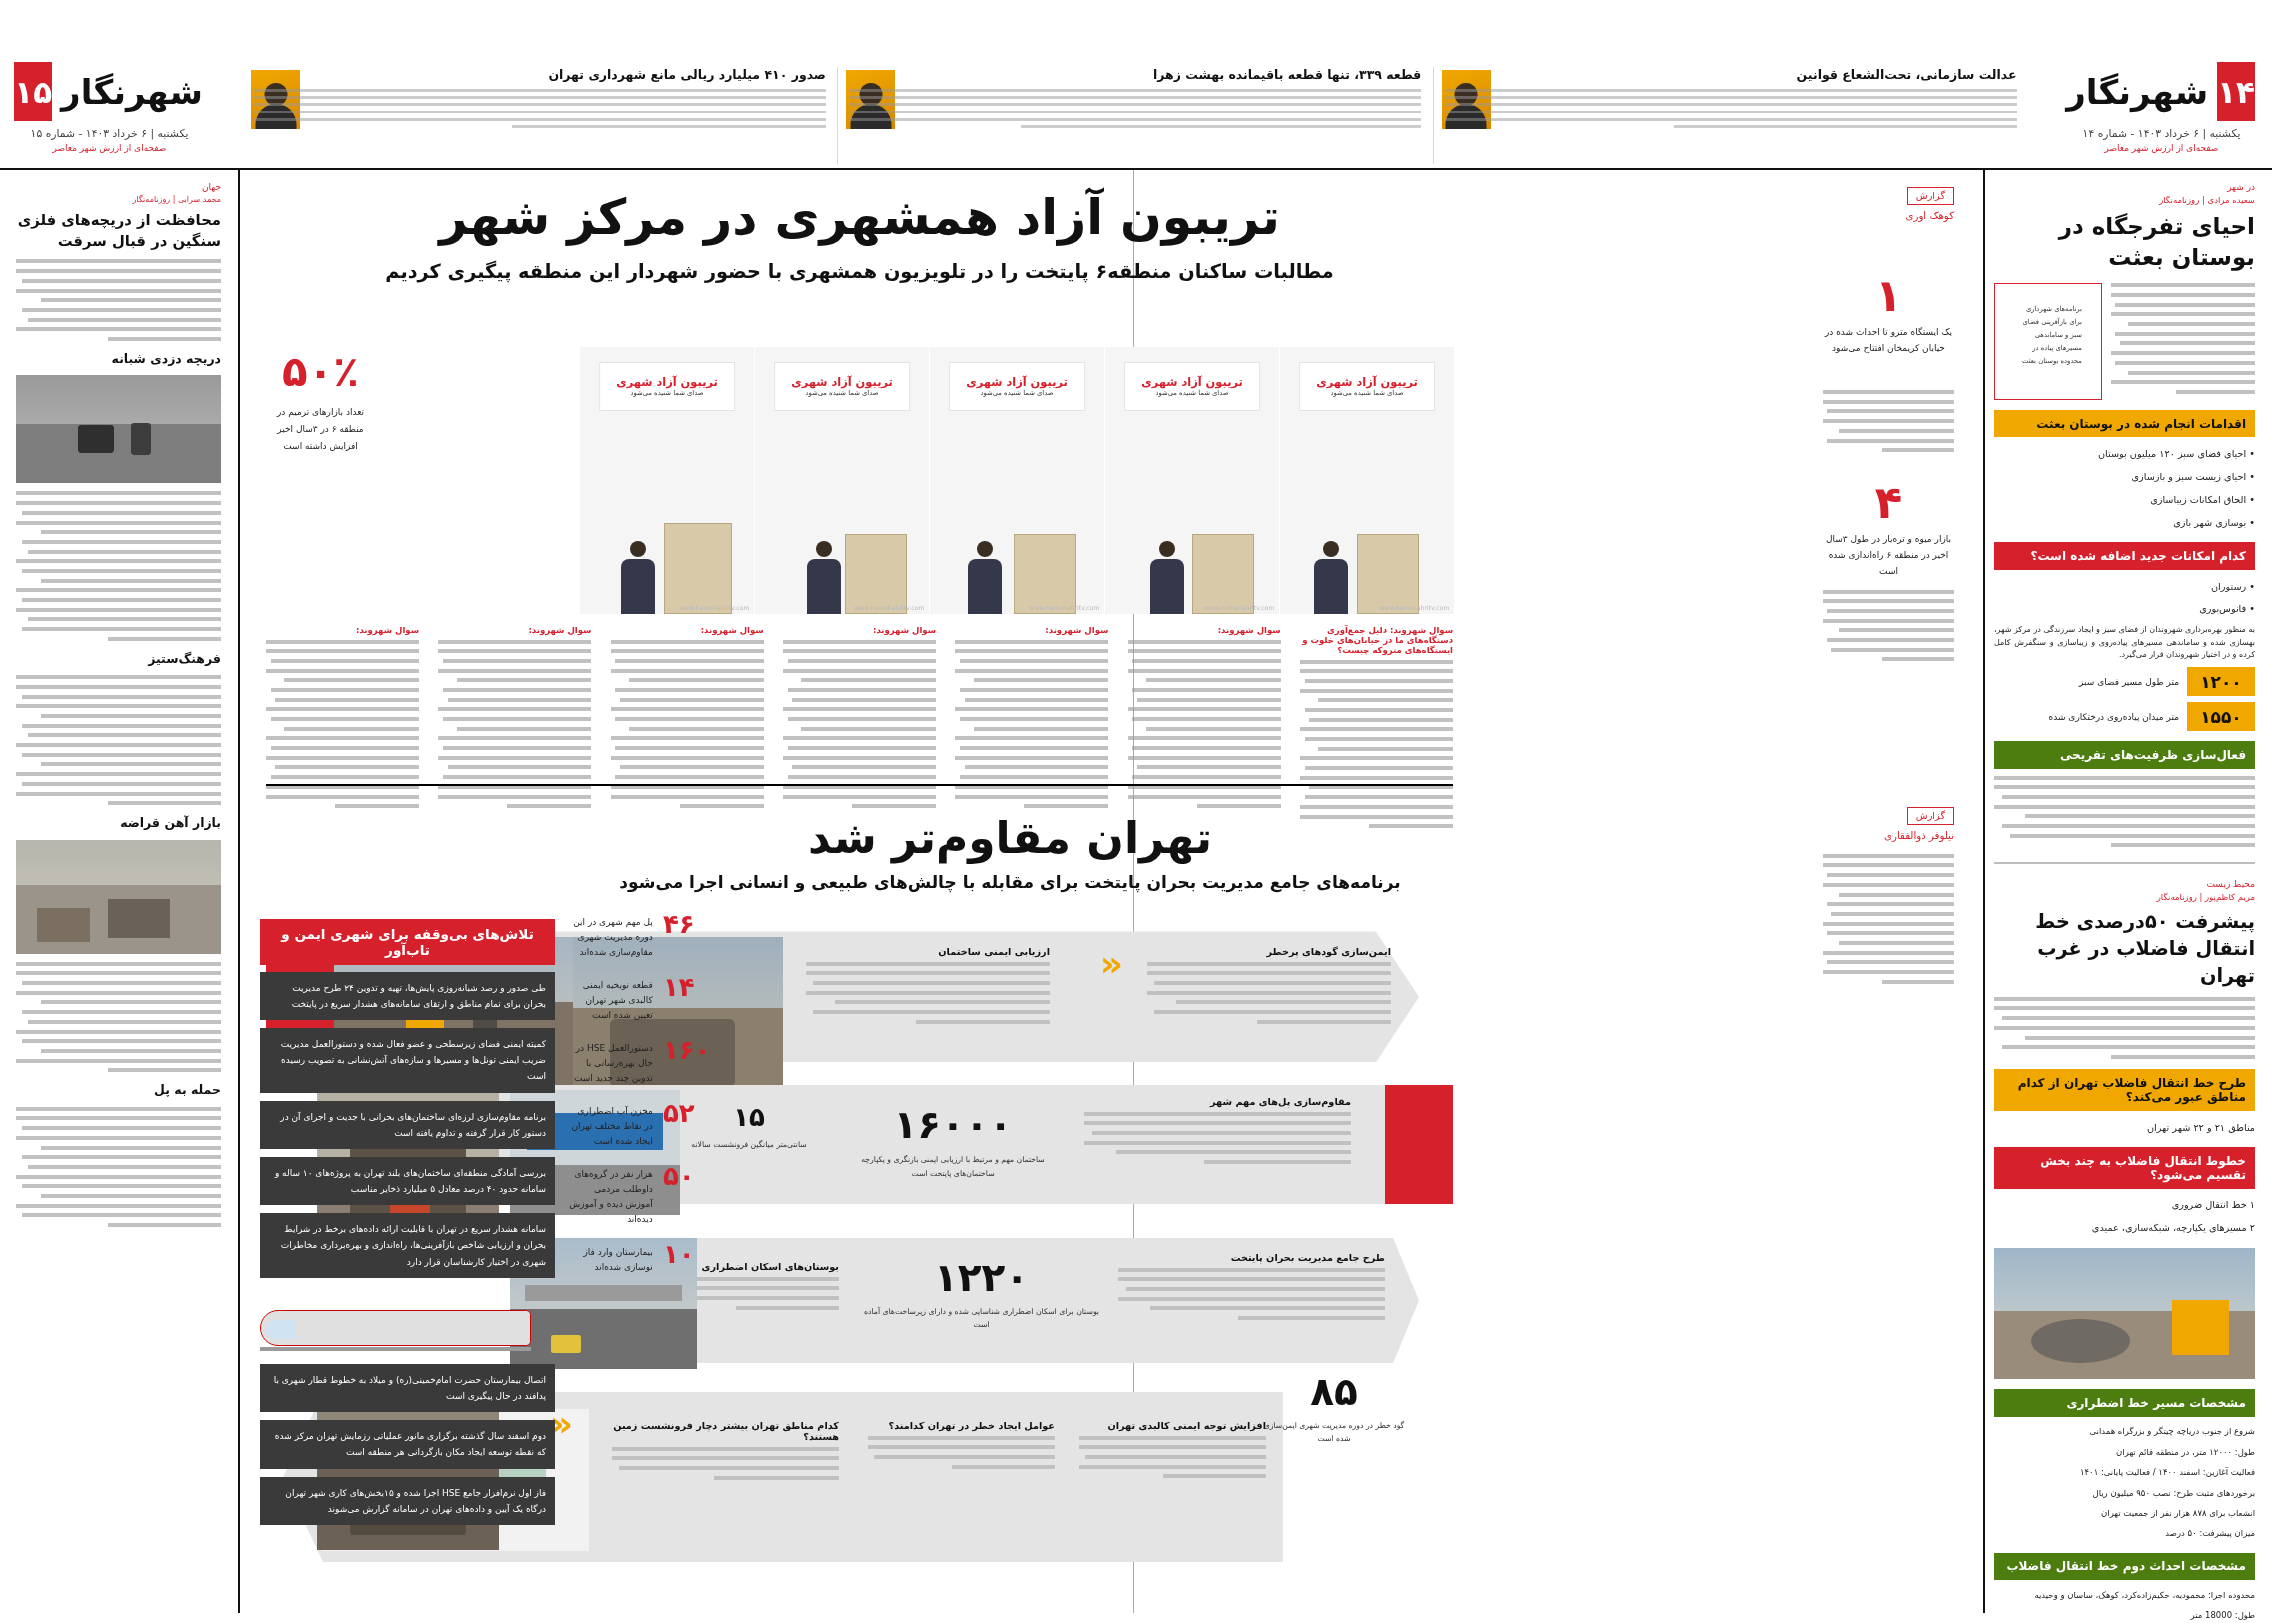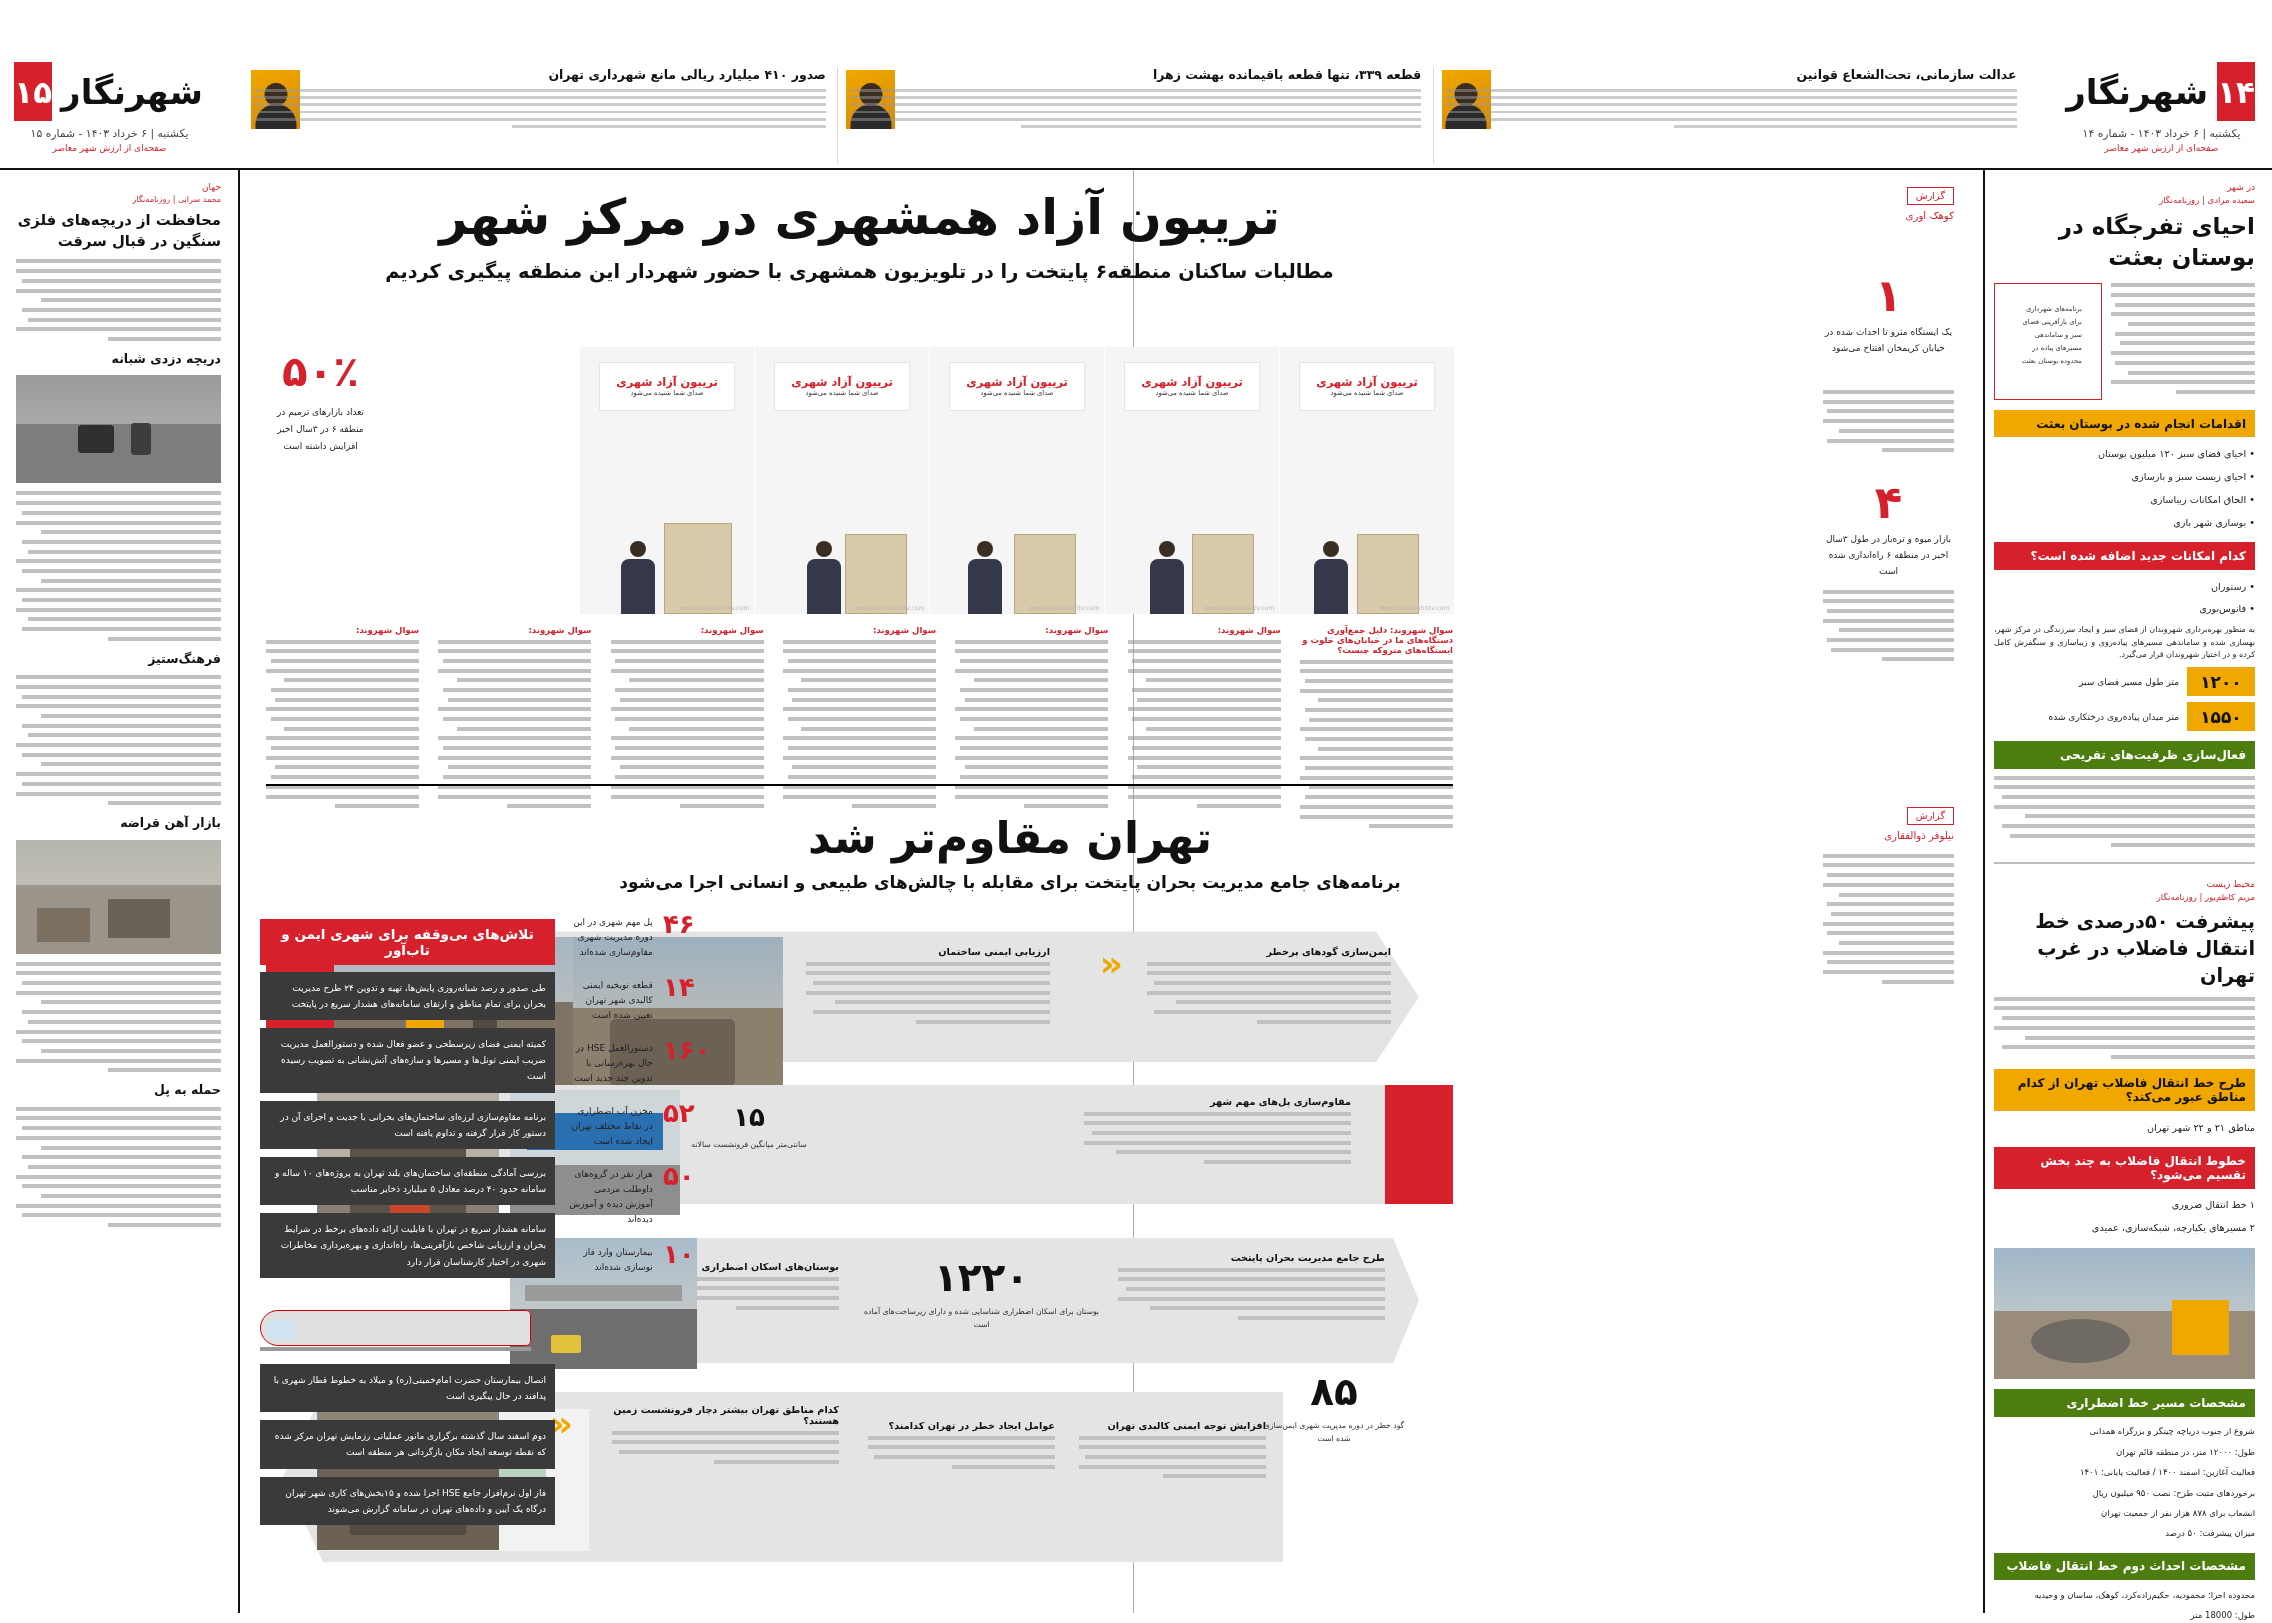--- a/index.html
+++ b/index.html
@@ -796,20 +796,24 @@
       <div class="cardlabel">مقاوم‌سازی پل‌های مهم شهر</div>
       <div class="lines" style="opacity:.75;">
           <i></i>
           <i></i>
           <i></i>
           <i></i>
           <i></i>
           <i></i>
         </div>
     </div>
+    <div style="position:absolute; top:182px; right:392px; width:216px; text-align:center;">
+      <div class="bignum">۱۶۰۰۰</div>
+      <div class="cardtext" style="text-align:center; margin-top:5.7px;">ساختمان مهم و مرتبط با ارزیابی ایمنی بازنگری و یکپارچه ساختمان‌های پایتخت است</div>
+    </div>
     <div style="position:absolute; top:182px; right:619px; width:170px; text-align:center;">
       <div class="bignum small">۱۵</div>
       <div class="cardtext" style="text-align:center; margin-top:5.7px;">سانتی‌متر میانگین فرونشست سالانه</div>
     </div>
     <div class="photo" style="position:absolute; top:170px; left:244px; width:170px; height:125px;">
       <div class="sky" style="background:#cfd6da"></div>
       <div class="ground" style="height:40%;background:#8e8e8e"></div>
       <div class="obj" style="left:10%; top:18%; width:80%; height:30%; background:#2a6fb0"></div>
     </div>
     <div class="photo" style="position:absolute; top:170px; left:51px; width:182px; height:170px;">
@@ -854,21 +858,21 @@
     </div>
 
     <div style="position:absolute; top:472px; left:17px; width:1000px; height:170px; background:#e4e4e4;
                 clip-path: polygon(4% 0, 100% 0, 100% 100%, 4% 100%, 0 50%);"></div>
 
     <div class="mapbox" style="position:absolute; top:489px; right:864px; width:267px; height:142px;">
       <div class="mapshape" style="left:10%; top:12%; width:74%; height:70%; border-radius:17px 34px 23px 11.4px; background:#b8d2c4;"></div>
       <div class="mapshape" style="left:26%; top:30%; width:34%; height:30%; border-radius:11.4px; background:#9cc0ae;"></div>
       <div style="position:absolute; left:30%; top:45%; font-size:6.8px; color:#2b4d3c;">۲۲</div>
     </div>
-    <div style="position:absolute; top:484px; right:614px; width:227px;">
+    <div style="position:absolute; top:500px; right:614px; width:227px;">
       <div class="cardlabel">کدام مناطق تهران بیشتر دچار فرونشست زمین هستند؟</div>
       <div class="lines" style="opacity:.75;">
           <i></i>
           <i></i>
           <i></i>
           <i></i>
         </div>
     </div>
     <div style="position:absolute; top:500px; right:398px; width:187px;">
       <div class="cardlabel">عوامل ایجاد خطر در تهران کدامند؟</div>

